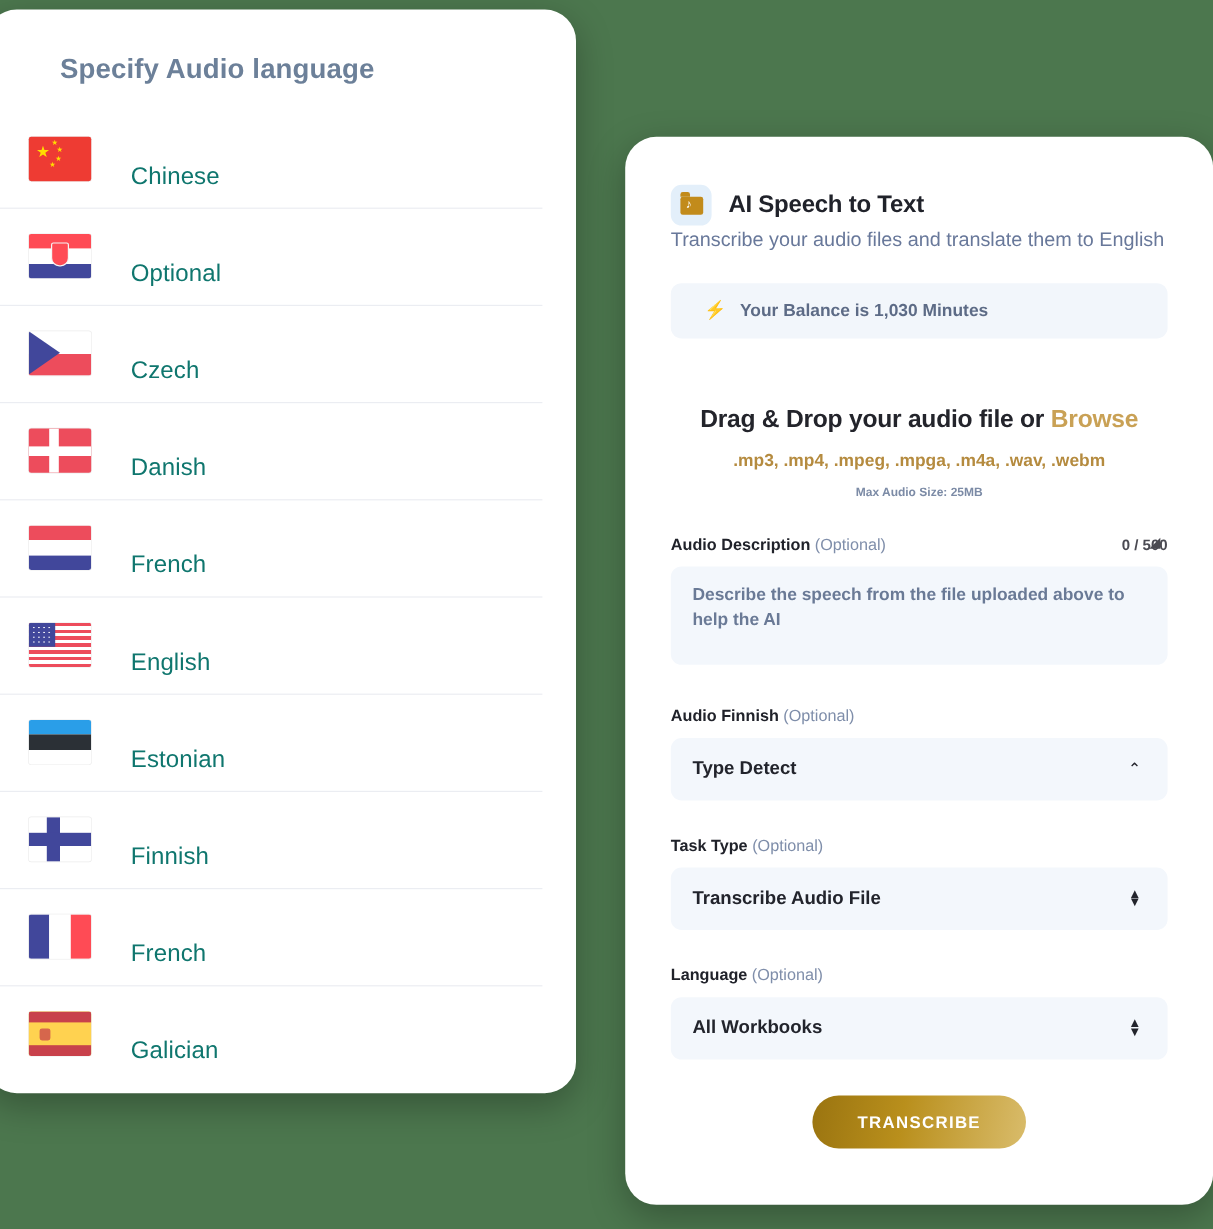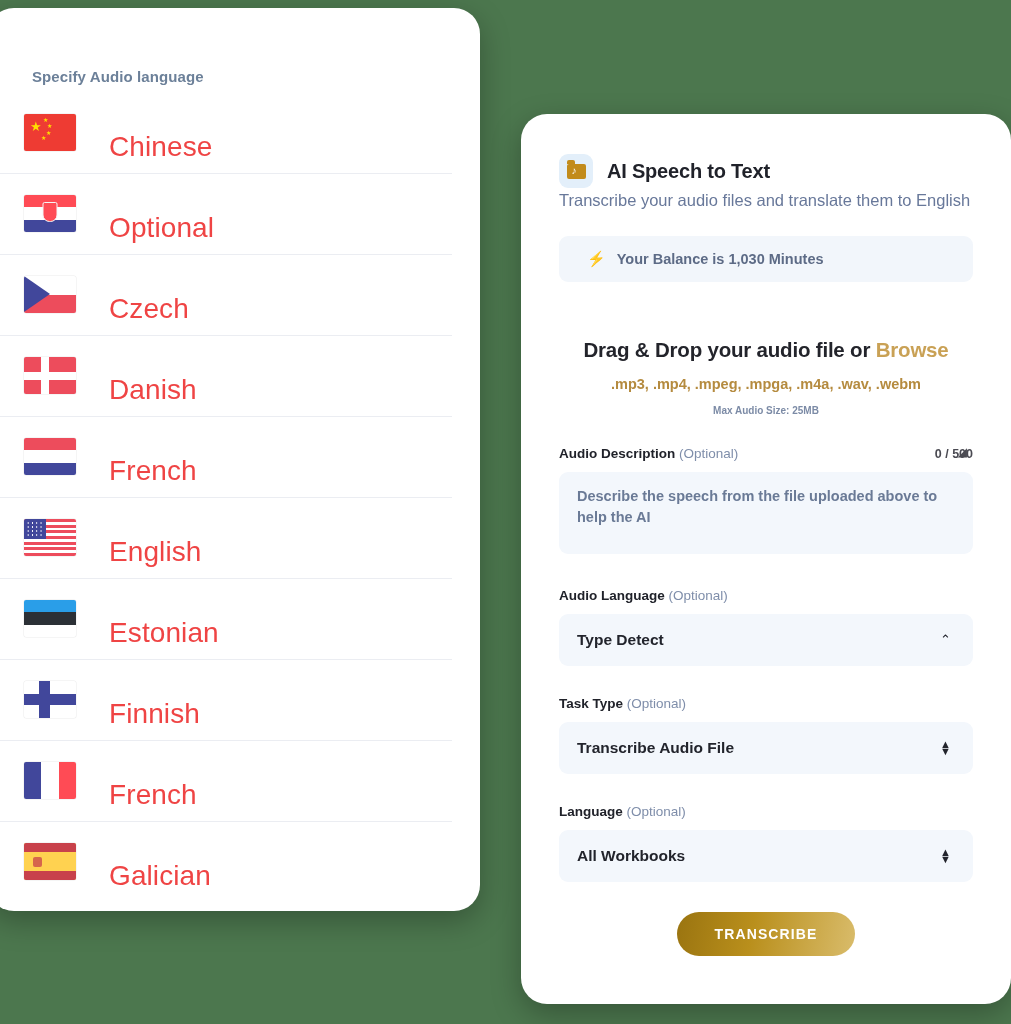--- a/index.html
+++ b/index.html
@@ -14,44 +14,44 @@
   
   .lang-card {
     position: absolute; left: -12px; top: 8px;
     width: 492px; height: 903px;
     background: #ffffff;
     border-radius: 26px;
     box-shadow: 0 10px 30px rgba(0,0,0,.28);
     overflow: hidden;
   }
   .lang-title {
-    position: absolute; left: 44px; top: 36px;
-    font-size: 15px; font-weight: 700;
-    color: #6c8099; letter-spacing: .1px; margin-top: 24px;
+    position: absolute; left: 62px; top: 36px;
+    font-size: 23px; font-weight: 700;
+    color: #6c8099; letter-spacing: .1px;
   }
   .lang-list { position: absolute; left: 0; top: 84px; right: 0; }
   .lang-row {
     position: relative;
     height: 81px;
     display: flex; align-items: center;
     padding-left: 36px;
     cursor: pointer;
   }
   .lang-row + .lang-row::before {
     content: ""; position: absolute; left: 10px; right: 28px; top: 0;
     height: 1px; background: #ebedf2;
   }
   .flag {
     width: 52px; height: 37px; flex: 0 0 52px;
     border-radius: 2px; overflow: hidden; position: relative;
     box-shadow: 0 0 0 .5px rgba(0,0,0,.08);
   }
   .lang-name {
     margin-left: 33px;
-    font-size: 28px; color: #ef4444; font-weight: 400;
+    font-size: 20px; color: #0f766e; font-weight: 400;
     letter-spacing: .1px;
     margin-top: 29px;
   }
 
   
   .f-cn { background:#ee3b33; }
   .f-cn .star-big{ position:absolute; left:6px; top:6px; color:#ffde00; font-size:13px; line-height:13px;}
   .f-cn .star-s{ position:absolute; color:#ffde00; font-size:6px; line-height:6px;}
 
   .f-hr { background:#fff; }
@@ -304,21 +304,21 @@
       <div class="field-head">
         <span class="f-label"><span>Audio Description</span><span class="f-opt"> (Optional)</span></span>
         <span class="f-count">0 / 500</span>
       </div>
       <textarea class="textarea" placeholder="Describe the speech from the file uploaded above to help the AI" style=""></textarea>
       <span class="resize-grip">◢</span>
     </div>
 
     <div class="field">
       <div class="field-head">
-        <span class="f-label"><span>Audio Language</span><span class="f-opt"> (Optional)</span></span>
+        <span class="f-label"><span>Audio Finnish</span><span class="f-opt"> (Optional)</span></span>
       </div>
       <div class="select">
         <span class="select-value">Type Detect</span>
         <span class="chev">⌃</span>
       </div>
     </div>
 
     <div class="field">
       <div class="field-head">
         <span class="f-label"><span>Task Type</span><span class="f-opt"> (Optional)</span></span>

